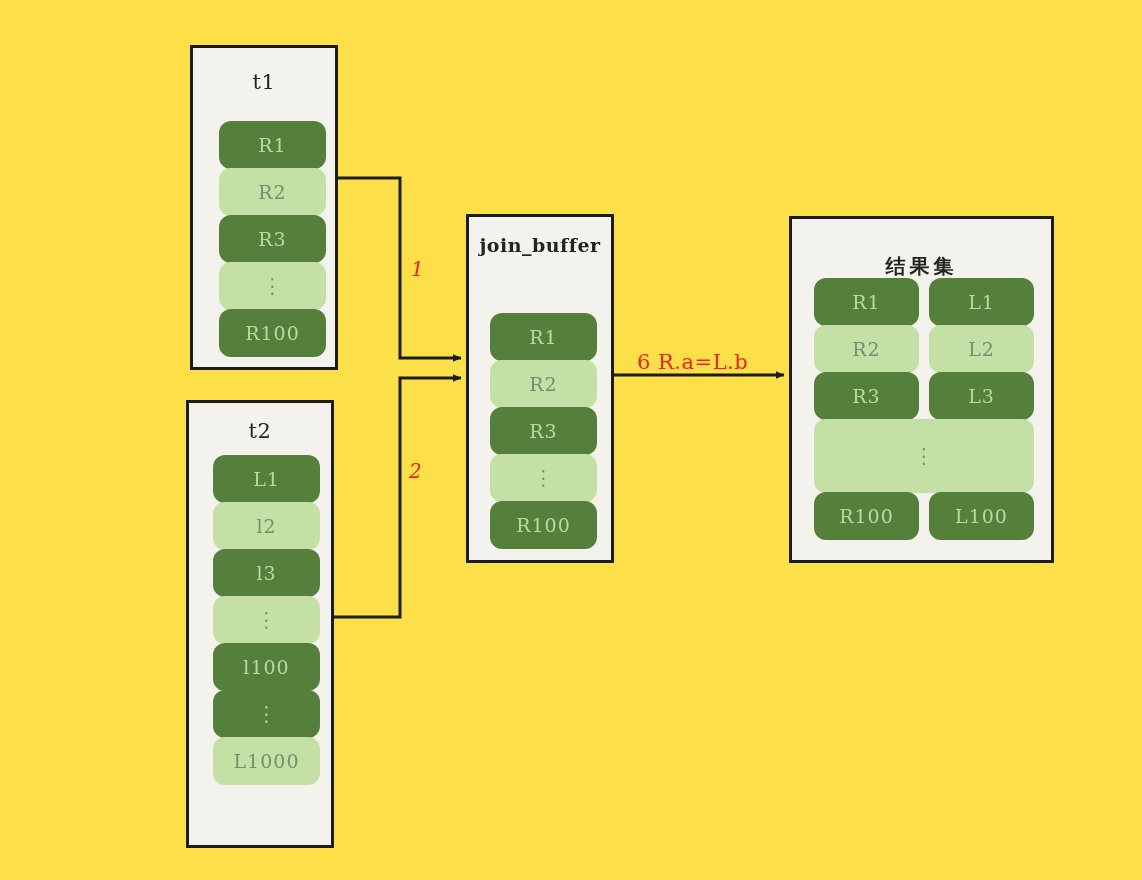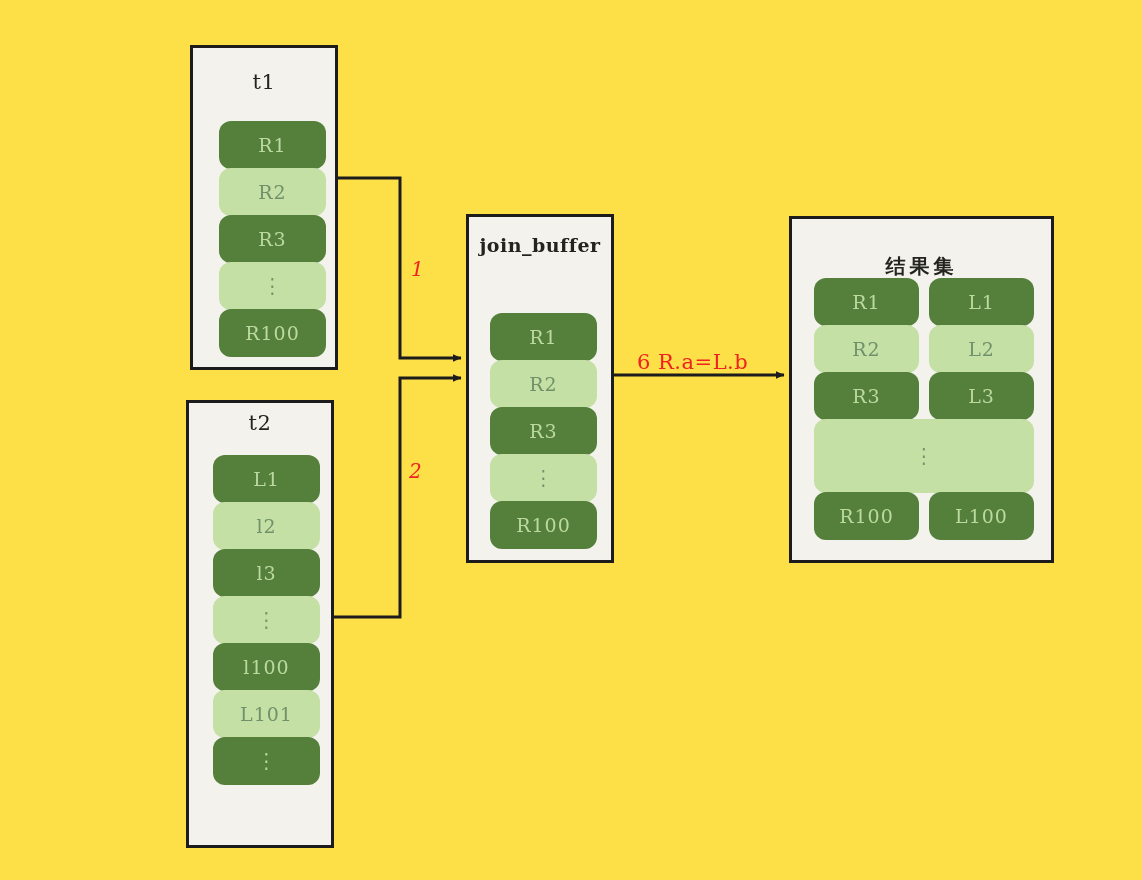--- a/index.html
+++ b/index.html
@@ -130,34 +130,34 @@
       <div class="cell dark" style="height: 48px;">R1</div>
       <div class="cell light" style="height: 48px; margin-top: -1px;">R2</div>
       <div class="cell dark" style="height: 48px; margin-top: -1px;">R3</div>
       <div class="cell light dots" style="height: 48px; margin-top: -1px;">
         <span class="dots-glyph">⋮</span>
       </div>
       <div class="cell dark" style="height: 48px; margin-top: -1px;">R100</div>
     </div>
 
   <div class="tbox" style="left:186px; top:400px; width:148px; height:448px;">
-    <div class="tbox-title" style="top:8px;">t2</div>
+    <div class="tbox-title" style="top:16px;">t2</div>
   </div>
   <div class="cellstack" style="left:205px; top:455px; width:115px;">
       <div class="cell dark" style="height: 48px;">L1</div>
       <div class="cell light" style="height: 48px; margin-top: -1px;">l2</div>
       <div class="cell dark" style="height: 48px; margin-top: -1px;">l3</div>
       <div class="cell light dots" style="height: 48px; margin-top: -1px;">
         <span class="dots-glyph">⋮</span>
       </div>
       <div class="cell dark" style="height: 48px; margin-top: -1px;">l100</div>
-      <div class="cell light" style="height: 48px; margin-top: -1px;">L101</div>
       <div class="cell dark dots" style="height: 48px; margin-top: -1px;">
         <span class="dots-glyph">⋮</span>
       </div>
+      <div class="cell light" style="height: 48px; margin-top: -1px;">L1000</div>
     </div>
 
   <div class="tbox" style="left:466px; top:214px; width:148px; height:349px;">
     <div class="tbox-title" style="top:17px; font-size:19px;font-weight:bold;">join_buffer</div>
   </div>
   <div class="cellstack" style="left:482px; top:313px; width:115px;">
       <div class="cell dark" style="height: 48px;">R1</div>
       <div class="cell light" style="height: 48px; margin-top: -1px;">R2</div>
       <div class="cell dark" style="height: 48px; margin-top: -1px;">R3</div>
       <div class="cell light dots" style="height: 48px; margin-top: -1px;">

